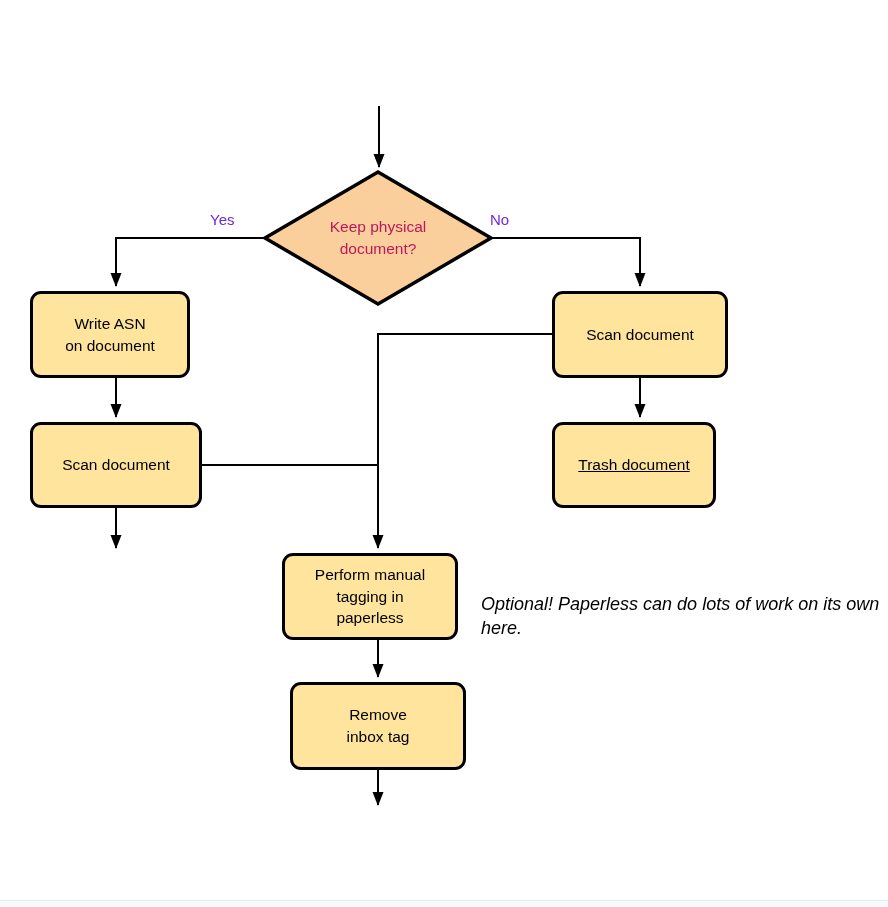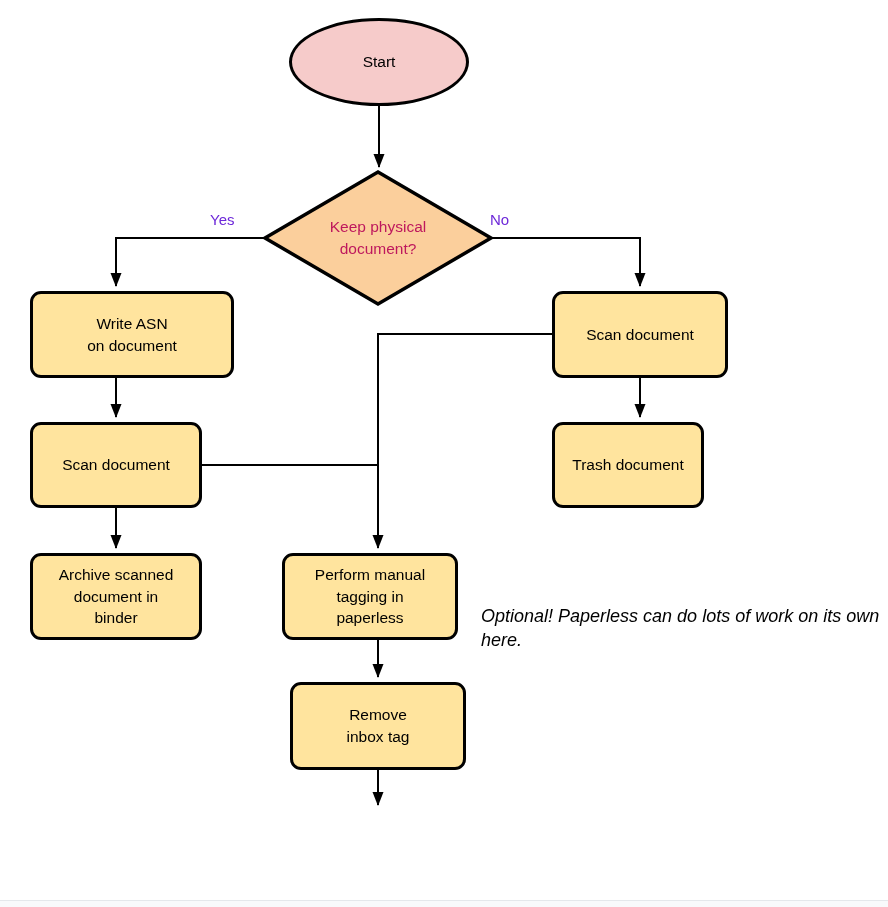--- a/index.html
+++ b/index.html
@@ -79,21 +79,20 @@
   .edge-label.no  { left: 490px; top: 211px; }
   .annotation {
     position: absolute;
     left: 481px;
     top: 592px;
     width: 406px;
     font-size: 18px;
     font-style: italic;
     line-height: 24px;
     color: #000000;
-    margin-top: 12px;
   }
   .page-bottom-edge {
     position: absolute;
     left: 0;
     bottom: 0;
     width: 100%;
     height: 6px;
     background: #f8f9fb;
     border-top: 1px solid #e4e7eb;
   }
@@ -117,52 +116,44 @@
     <path class="edge" d="M116 508 L116 548" marker-end="url(#arrow)"></path>
     <path class="edge" d="M640 378 L640 417" marker-end="url(#arrow)"></path>
     <path class="edge" d="M552 334 L378 334 L378 548" marker-end="url(#arrow)"></path>
     <path class="edge" d="M202 465 L378 465"></path>
     <path class="edge" d="M378 640 L378 677" marker-end="url(#arrow)"></path>
     <path class="edge" d="M378 770 L378 805" marker-end="url(#arrow)"></path>
 
     <polygon class="diamond-shape" points="378,172 491,238 378,304 265,238"></polygon>
   </svg>
 
-  <div class="node terminal" style="left:289px; top:18px; width:180px; height:88px;">
-    <span class="node-label">Start</span>
-  </div>
 
   <div class="diamond-label-box">Keep physical
 document?</div>
 
   <div class="edge-label yes">Yes</div>
   <div class="edge-label no">No</div>
 
-  <div class="node process" style="left:30px; top:291px; width:204px; height:87px;">
+  <div class="node process" style="left:30px; top:291px; width:160px; height:87px;">
     <span class="node-label">Write ASN
 on document</span>
   </div>
 
   <div class="node process" style="left:552px; top:291px; width:176px; height:87px;">
     <span class="node-label">Scan document</span>
   </div>
 
   <div class="node process" style="left:30px; top:422px; width:172px; height:86px;">
     <span class="node-label">Scan document</span>
   </div>
 
-  <div class="node process" style="left:552px; top:422px; width:152px; height:86px;">
+  <div class="node process" style="left:552px; top:422px; width:164px; height:86px;text-decoration:underline;">
     <span class="node-label">Trash document</span>
   </div>
 
-  <div class="node process" style="left:30px; top:553px; width:172px; height:87px;">
-    <span class="node-label">Archive scanned
-document in
-binder</span>
-  </div>
 
   <div class="node process" style="left:282px; top:553px; width:176px; height:87px;">
     <span class="node-label">Perform manual
 tagging in
 paperless</span>
   </div>
 
   <div class="annotation">Optional! Paperless can do lots of work on its own here.</div>
 
   <div class="node process" style="left:290px; top:682px; width:176px; height:88px;">

